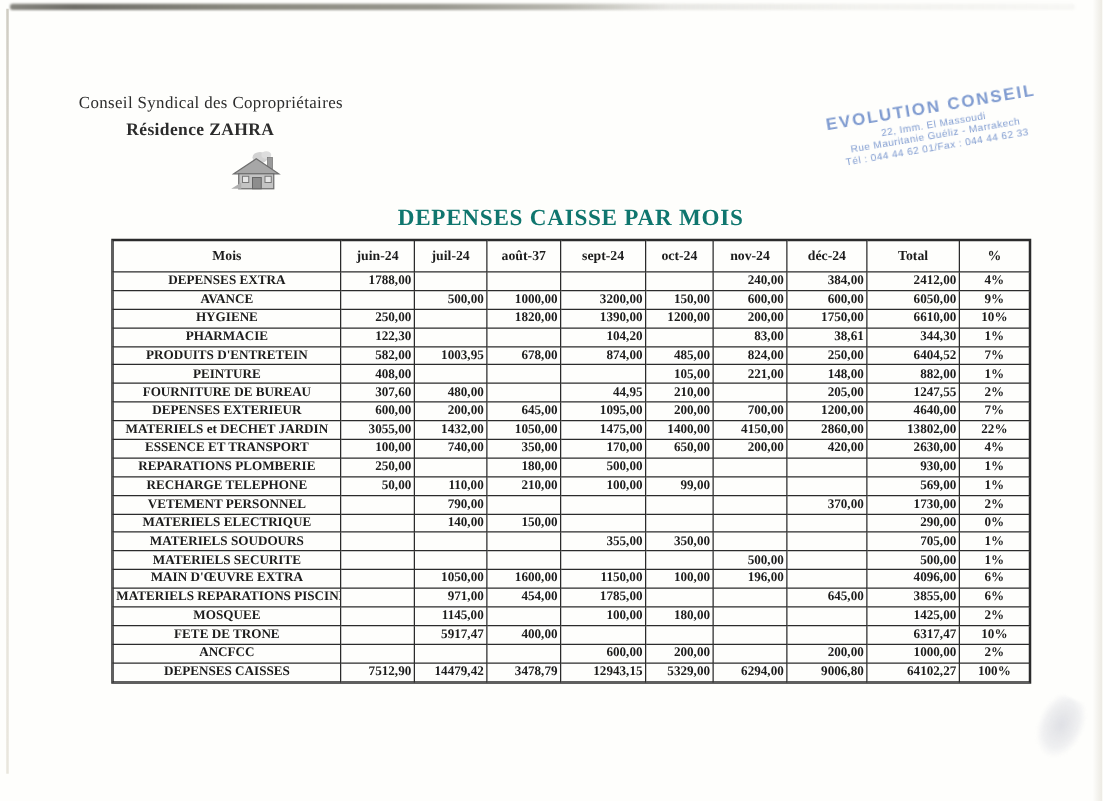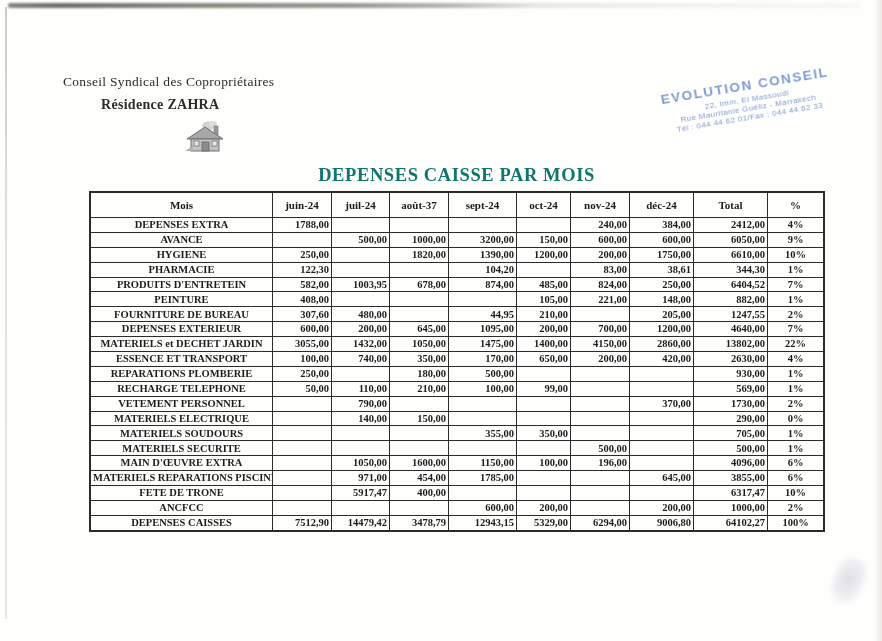--- a/index.html
+++ b/index.html
@@ -356,20 +356,32 @@
           <td class="cell-num">971,00</td>
           <td class="cell-num">454,00</td>
           <td class="cell-num">1785,00</td>
           <td class="cell-num"></td>
           <td class="cell-num"></td>
           <td class="cell-num">645,00</td>
           <td class="cell-num">3855,00</td>
           <td class="cell-pct">6%</td>
         </tr>
         <tr>
+          <td class="cell-label">MOSQUEE</td>
+          <td class="cell-num"></td>
+          <td class="cell-num">1145,00</td>
+          <td class="cell-num"></td>
+          <td class="cell-num">100,00</td>
+          <td class="cell-num">180,00</td>
+          <td class="cell-num"></td>
+          <td class="cell-num"></td>
+          <td class="cell-num">1425,00</td>
+          <td class="cell-pct">2%</td>
+        </tr>
+        <tr>
           <td class="cell-label">FETE DE TRONE</td>
           <td class="cell-num"></td>
           <td class="cell-num">5917,47</td>
           <td class="cell-num">400,00</td>
           <td class="cell-num"></td>
           <td class="cell-num"></td>
           <td class="cell-num"></td>
           <td class="cell-num"></td>
           <td class="cell-num">6317,47</td>
           <td class="cell-pct">10%</td>

